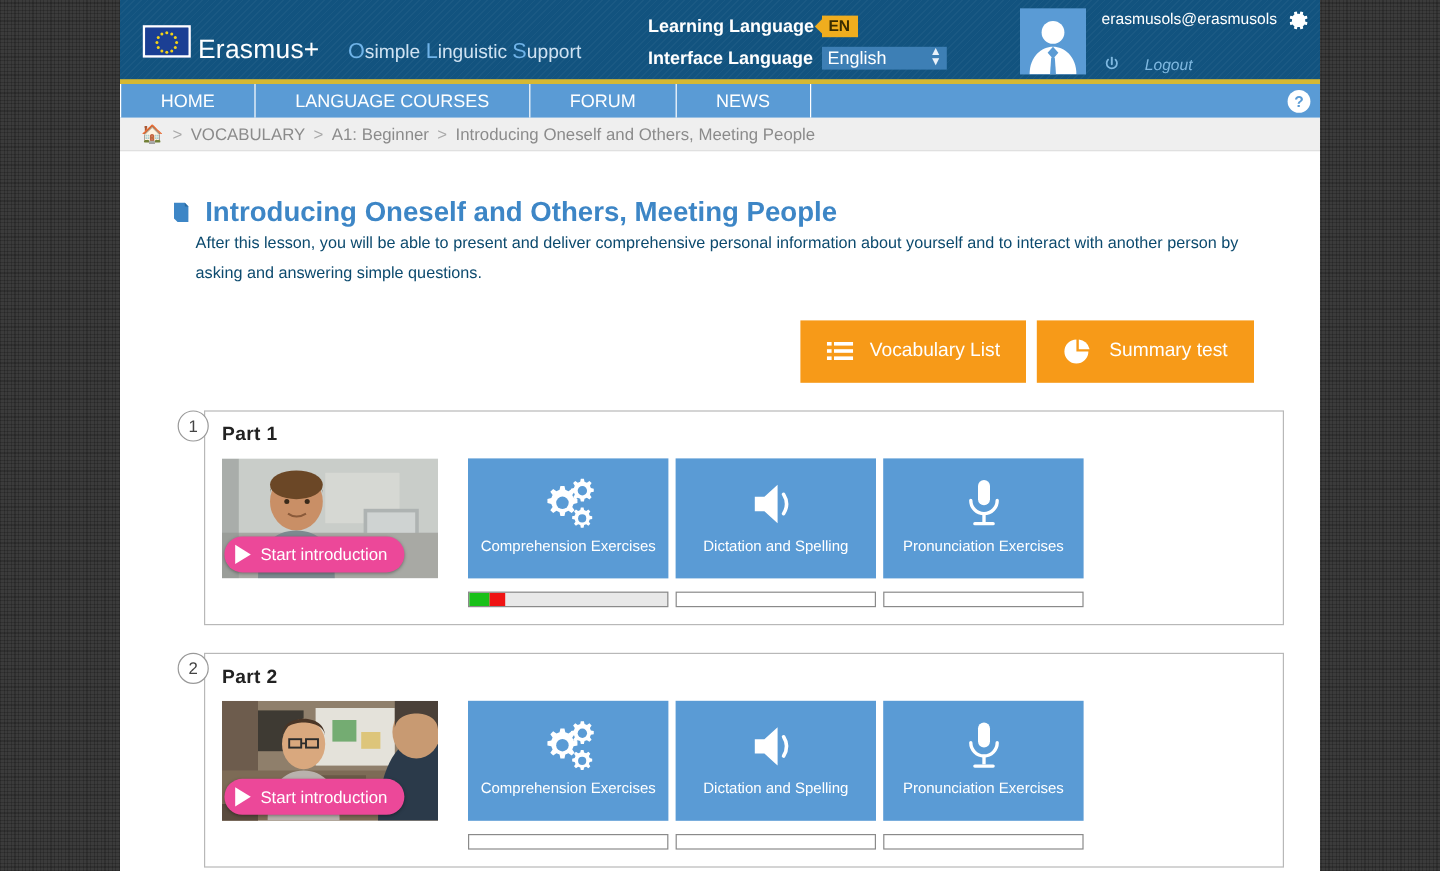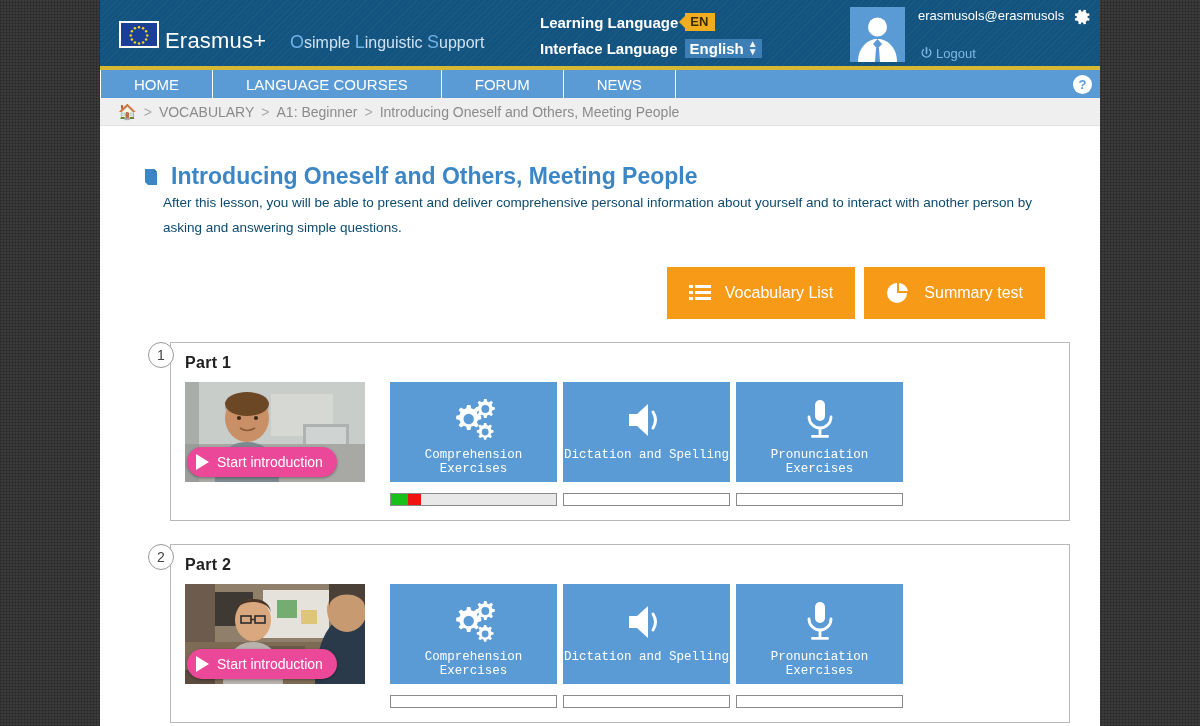--- a/index.html
+++ b/index.html
@@ -104,22 +104,23 @@
     border-bottom: 6px solid transparent;
     border-right: 6px solid #f0ad1e;
   }
 
   .lang-select {
     display: flex;
     align-items: center;
     background: #3d7fb5;
     padding: 1px 4px 1px 5px;
     font-size: 15px;
-    font-weight: bold;
-    color: #ffffff;
+    font-weight: normal;
+    color: #ffffff;
+    gap: 32px;
   }
   .lang-select .arrows {
     margin-left: 4px;
     font-size: 10px;
     line-height: 8px;
     display: flex;
     flex-direction: column;
     color: #eaf2fa;
   }
 
@@ -140,23 +141,24 @@
     color: #ffffff;
     font-size: 13px;
   }
 
   .logout {
     position: absolute;
     left: 820px;
     top: 46px;
     color: #7fb8e0;
     font-size: 13px;
-    display: flex;
-    align-items: center;
-    gap: 3px;
+    font-style: italic;
+    display: flex;
+    align-items: center;
+    gap: 21px;
     cursor: pointer;
   }
 
   .gear-header {
     position: absolute;
     right: 8px;
     top: 7px;
     color: #ffffff;
     cursor: pointer;
   }
@@ -342,21 +344,20 @@
   .tile-col { width: 167px; }
   .tile {
     height: 100px;
     background: #5a9bd5;
     display: flex;
     flex-direction: column;
     align-items: center;
     justify-content: flex-start;
     padding-top: 14px;
     cursor: pointer;
-    font-family: Liberation Mono, monospace;
   }
   .tile-icon {
     height: 48px;
     display: flex;
     align-items: center;
     justify-content: center;
   }
   .tile-label {
     color: #ffffff;
     font-size: 12.5px;

